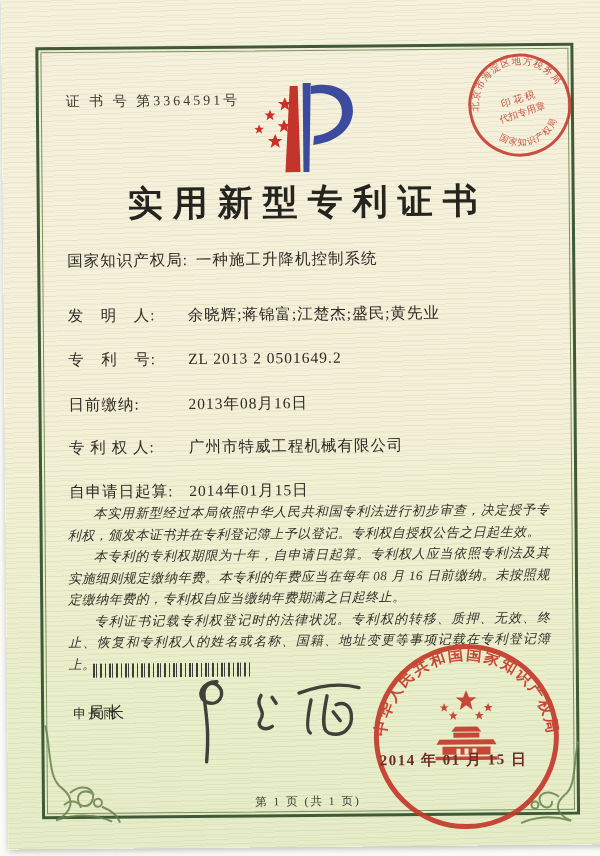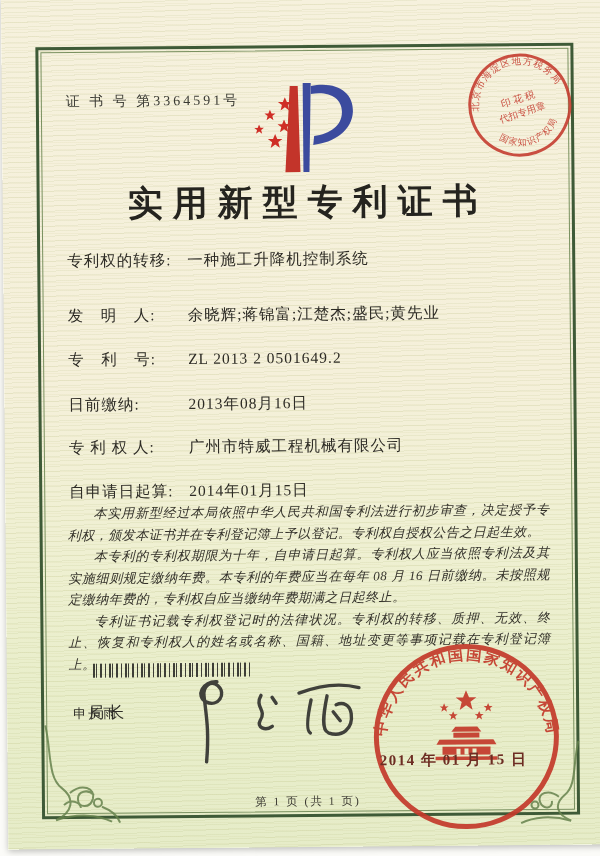--- a/index.html
+++ b/index.html
@@ -114,21 +114,21 @@
         <textPath href="#taxBot" startOffset="50%" text-anchor="middle">国家知识产权局</textPath>
       </text>
       <text x="0" y="-3" text-anchor="middle" font-size="10">印 花 税</text>
       <text x="0" y="11" text-anchor="middle" font-size="9.5">代扣专用章</text>
     </g>
   </svg>
 
   <div class="doc-title">实用新型专利证书</div>
 
   <div class="field-row" style="top:254px">
-    <span class="field-label">专利权的转移:</span><span class="field-value">一种施工升降机控制系统</span>
+    <span class="field-label">国家知识产权局:</span><span class="field-value">一种施工升降机控制系统</span>
   </div>
   <div class="field-row" style="top:309px">
     <span class="field-label">发　明　人:</span><span class="field-value">余晓辉;蒋锦富;江楚杰;盛民;黄先业</span>
   </div>
   <div class="field-row" style="top:353px">
     <span class="field-label">专　利　号:</span><span class="field-value">ZL 2013 2 0501649.2</span>
   </div>
   <div class="field-row" style="top:398px">
     <span class="field-label">日前缴纳:</span><span class="field-value">2013年08月16日</span>
   </div>

